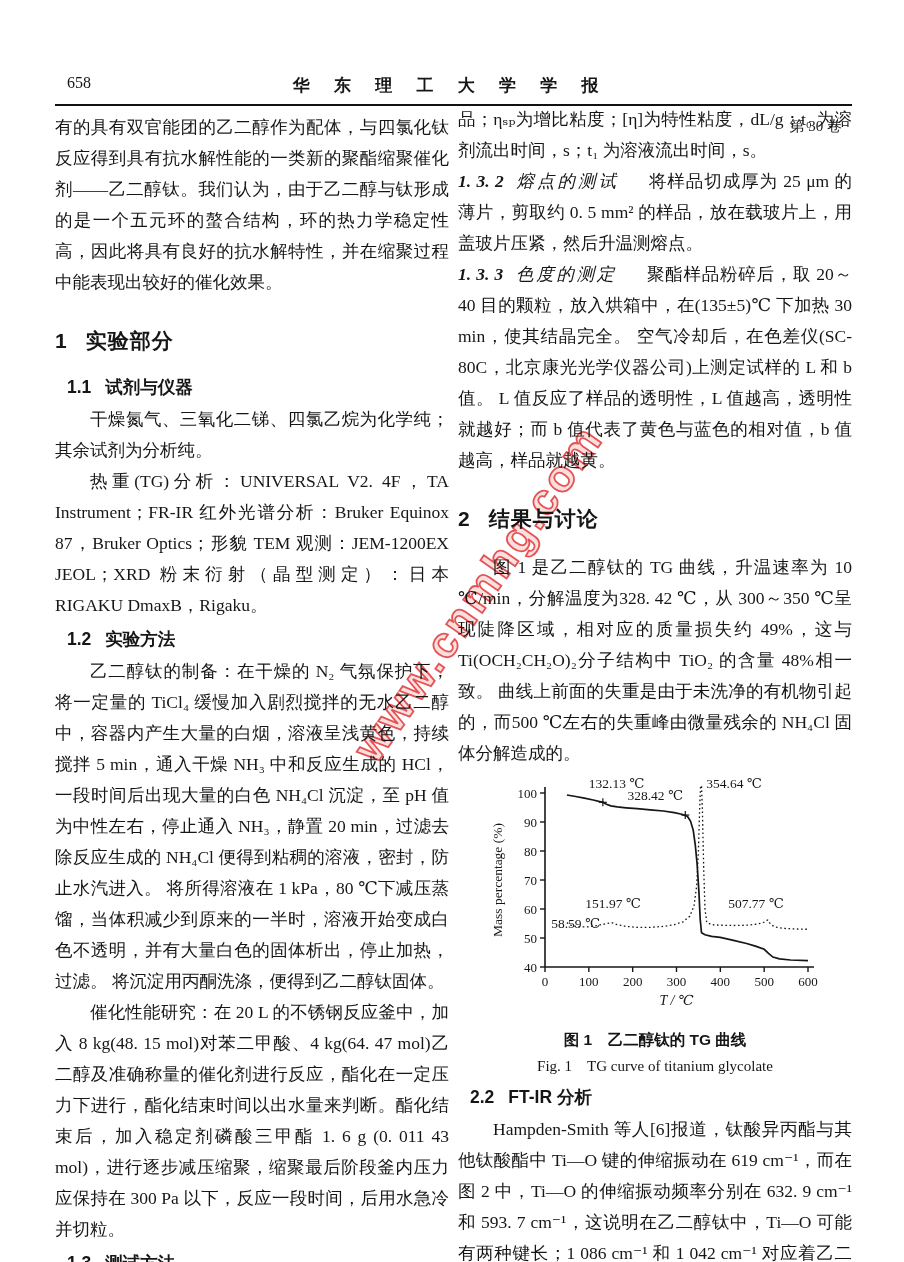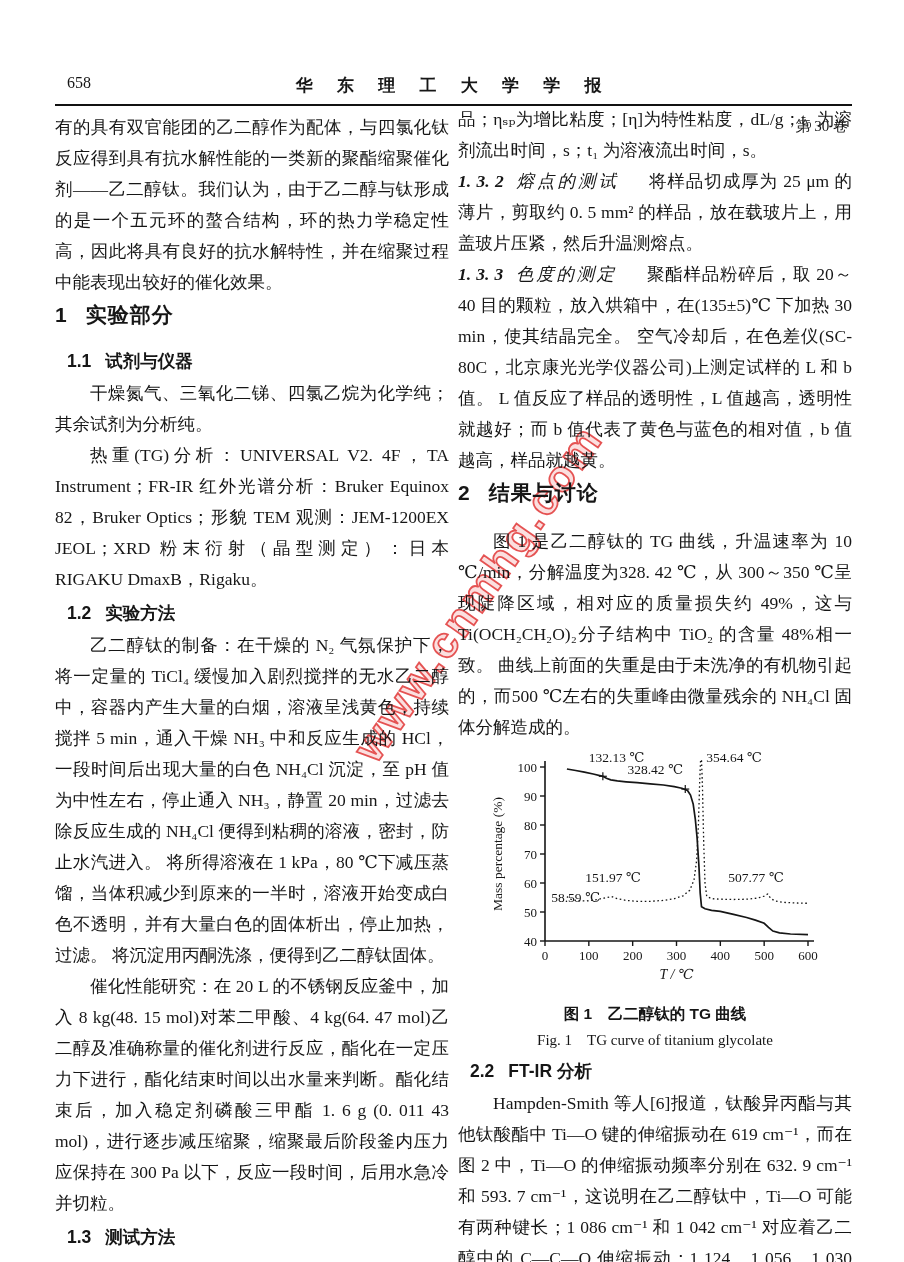--- a/index.html
+++ b/index.html
@@ -3,32 +3,32 @@
 <meta charset="utf-8">
 <style>
   html,body{margin:0;padding:0;}
   body{
     width:904px;height:1262px;position:relative;background:#ffffff;
     font-family:"Liberation Serif","DejaVu Serif",serif;
     color:#161616;overflow:hidden;
   }
   .page{position:absolute;inset:0;}
   
-  .hdr{position:absolute;top:74px;left:55px;right:52px;height:24px;font-size:16px;}
+  .hdr{position:absolute;top:74px;left:55px;right:58px;height:24px;font-size:16px;}
   .hdr .pgnum{position:absolute;left:12px;top:0;}
   .hdr .jtitle{position:absolute;left:0;right:0;text-align:center;letter-spacing:10px;font-weight:bold;font-size:17px;}
   .hdr .vol{position:absolute;right:4px;top:2px;font-size:15px;margin-top:41px;}
   .hrule{position:absolute;top:104px;left:55px;width:797px;height:2px;background:#111;}
   
   .col{position:absolute;width:394px;font-size:17.5px;line-height:31px;text-align:justify;}
   .col-left{left:55px;top:112px;}
   .col-right{left:458px;top:104px;}
   p{margin:0;}
   .indent{text-indent:2em;}
-  .h1{font-family:"Liberation Sans","DejaVu Sans",sans-serif;font-weight:bold;font-size:21px;line-height:26px;margin:4px 0 20px;letter-spacing:1px;}
+  .h1{font-family:"Liberation Sans","DejaVu Sans",sans-serif;font-weight:bold;font-size:21px;line-height:26px;margin:30px 0 20px;letter-spacing:1px;}
   .h1 .snum{margin-right:18px;}
   .h2{font-family:"Liberation Sans","DejaVu Sans",sans-serif;font-weight:bold;font-size:17.5px;line-height:26px;margin:5px 12px 4px;}
   .h2 .snum{margin-right:14px;}
   .subnum{font-style:italic;margin-right:12px;font-weight:bold;}
   .subtitle{font-style:italic;letter-spacing:2px;margin-right:30px;}
   
   .figure{margin:8px 0 2px 30px;}
   .figcap{text-align:center;line-height:26px;margin-top:2px;}
   .figcap .zh{font-family:"Liberation Sans","DejaVu Sans",sans-serif;font-weight:bold;font-size:15.5px;}
   .figcap .en{font-size:15px;}
@@ -56,21 +56,21 @@
 
   <div class="wm">www.cnmhg.com</div>
 
   <div class="col col-left">
     <p>有的具有双官能团的乙二醇作为配体，与四氯化钛反应得到具有抗水解性能的一类新的聚酯缩聚催化剂——乙二醇钛。我们认为，由于乙二醇与钛形成的是一个五元环的螯合结构，环的热力学稳定性高，因此将具有良好的抗水解特性，并在缩聚过程中能表现出较好的催化效果。</p>
 
     <p class="h1"><span class="snum">1</span><span>实验部分</span></p>
 
     <p class="h2"><span class="snum">1.1</span><span>试剂与仪器</span></p>
     <p class="indent">干燥氮气、三氧化二锑、四氯乙烷为化学纯；其余试剂为分析纯。</p>
-    <p class="indent">热重(TG)分析：UNIVERSAL V2. 4F，TA Instrument；FR-IR 红外光谱分析：Bruker Equinox 82，Bruker Optics；形貌 TEM 观测：JEM-1200EX JEOL；XRD 粉末衍射（晶型测定）：日本 RIGAKU DmaxB，Rigaku。</p>
+    <p class="indent">热重(TG)分析：UNIVERSAL V2. 4F，TA Instrument；FR-IR 红外光谱分析：Bruker Equinox 87，Bruker Optics；形貌 TEM 观测：JEM-1200EX JEOL；XRD 粉末衍射（晶型测定）：日本 RIGAKU DmaxB，Rigaku。</p>
 
     <p class="h2"><span class="snum">1.2</span><span>实验方法</span></p>
     <p class="indent">乙二醇钛的制备：在干燥的 N₂ 气氛保护下，将一定量的 TiCl₄ 缓慢加入剧烈搅拌的无水乙二醇中，容器内产生大量的白烟，溶液呈浅黄色，持续搅拌 5 min，通入干燥 NH₃ 中和反应生成的 HCl，一段时间后出现大量的白色 NH₄Cl 沉淀，至 pH 值为中性左右，停止通入 NH₃，静置 20 min，过滤去除反应生成的 NH₄Cl 便得到粘稠的溶液，密封，防止水汽进入。 将所得溶液在 1 kPa，80 ℃下减压蒸馏，当体积减少到原来的一半时，溶液开始变成白色不透明，并有大量白色的固体析出，停止加热，过滤。 将沉淀用丙酮洗涤，便得到乙二醇钛固体。</p>
     <p class="indent">催化性能研究：在 20 L 的不锈钢反应釜中，加入 8 kg(48. 15 mol)对苯二甲酸、4 kg(64. 47 mol)乙二醇及准确称量的催化剂进行反应，酯化在一定压力下进行，酯化结束时间以出水量来判断。酯化结束后，加入稳定剂磷酸三甲酯 1. 6 g (0. 011 43 mol)，进行逐步减压缩聚，缩聚最后阶段釜内压力应保持在 300 Pa 以下，反应一段时间，后用水急冷并切粒。</p>
 
     <p class="h2"><span class="snum">1.3</span><span>测试方法</span></p>
 
   </div>
 
   <div class="col col-right">

